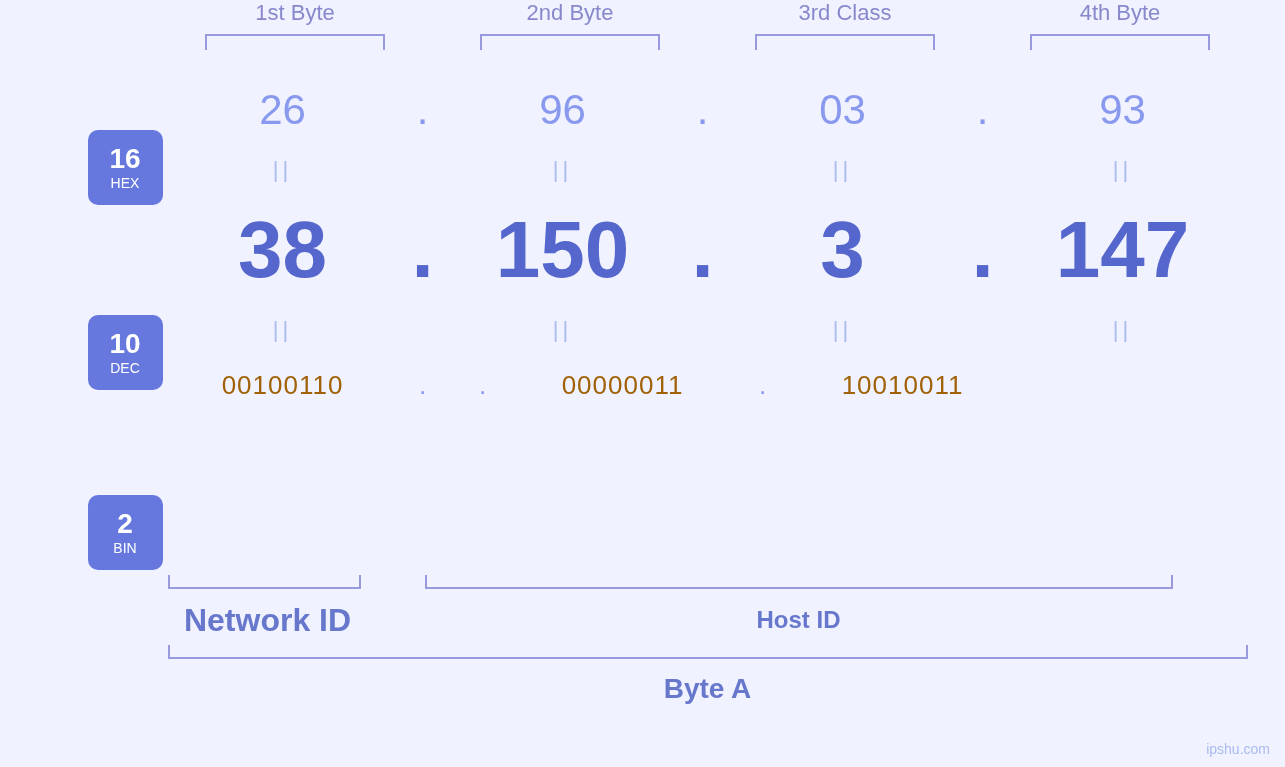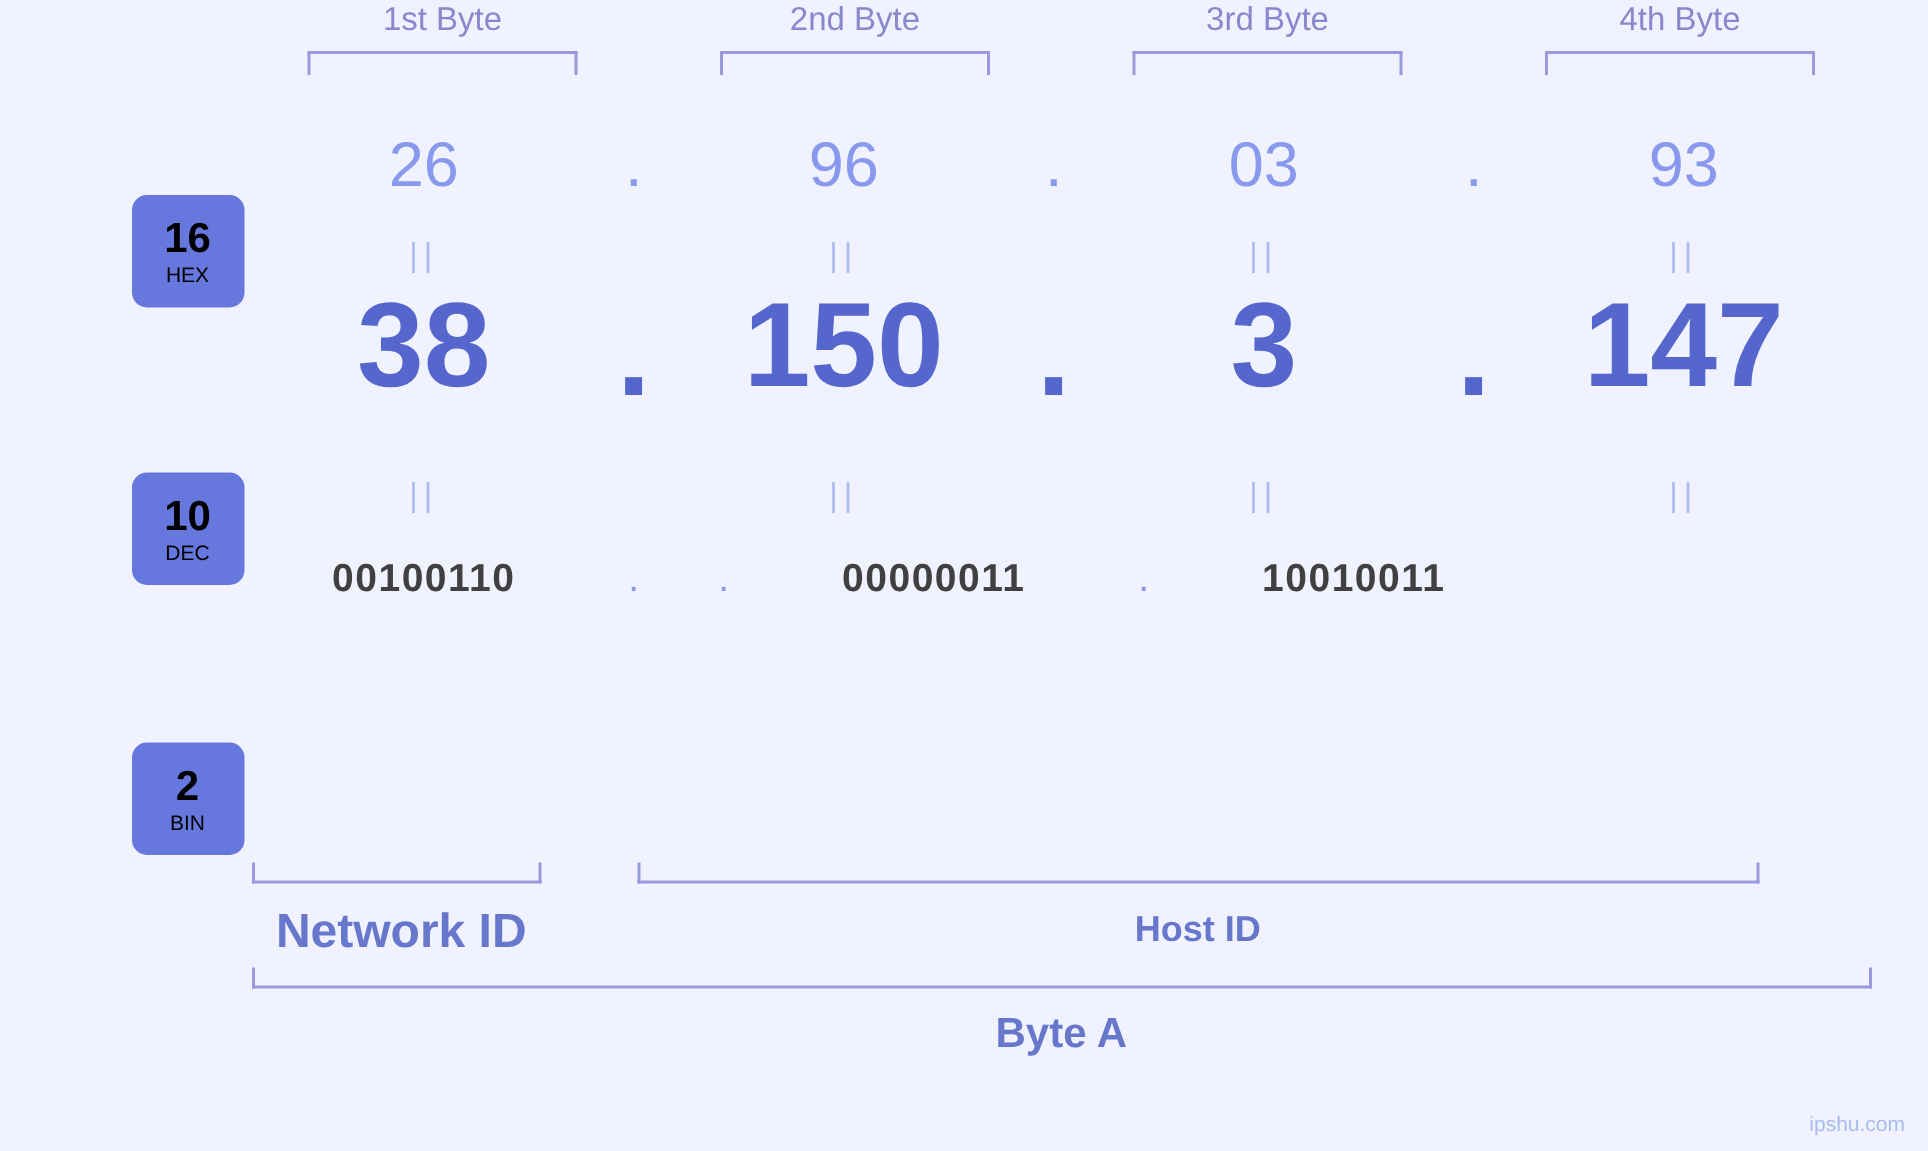--- a/index.html
+++ b/index.html
@@ -69,21 +69,21 @@
 
     .badge {
       width: 75px;
       height: 75px;
       border-radius: 10px;
       background-color: #6677dd;
       display: flex;
       flex-direction: column;
       align-items: center;
       justify-content: center;
-      color: #000000;
+      color: #ffffff;
       margin-bottom: 0;
     }
 
     .badge-number {
       font-size: 28px;
       font-weight: bold;
       line-height: 1.1;
     }
 
     .badge-label {
@@ -153,22 +153,22 @@
 
     .dot-dec {
       font-size: 80px;
       color: #5566cc;
       font-weight: bold;
     }
 
     
     .bin-value {
       font-size: 26px;
-      color: #404040;
-      font-weight: bold;
+      color: #a16207;
+      font-weight: normal;
       letter-spacing: 1px;
       text-align: center;
     }
 
     .dot-bin {
       font-size: 26px;
       color: #8899ee;
     }
 
     
@@ -181,33 +181,33 @@
     }
 
     
     .badge-hex { margin-top: 60px; }
     .badge-dec { margin-top: 110px; }
     .badge-bin { margin-top: 105px; }
 
     
     .hex-row-wrap { margin-top: 0px; height: 80px; align-items: center; }
     .equals-row-1 { height: 40px; align-items: center; }
-    .dec-row-wrap { height: 120px; align-items: flex-start; }
+    .dec-row-wrap { height: 120px; align-items: center; }
     .equals-row-2 { height: 40px; align-items: center; }
     .bin-row-wrap { height: 70px; align-items: center; }
   </style>
 </head>
 <body>
 
 <div class="container">
 
   <div class="byte-headers">
     <div class="byte-label">1st Byte</div>
     <div class="byte-label">2nd Byte</div>
-    <div class="byte-label">3rd Byte</div>
+    <div class="byte-label">3rd Class</div>
     <div class="byte-label">4th Byte</div>
   </div>
 
   <div class="brackets-row">
     <div class="bracket"></div>
     <div class="bracket"></div>
     <div class="bracket"></div>
     <div class="bracket"></div>
   </div>
 

